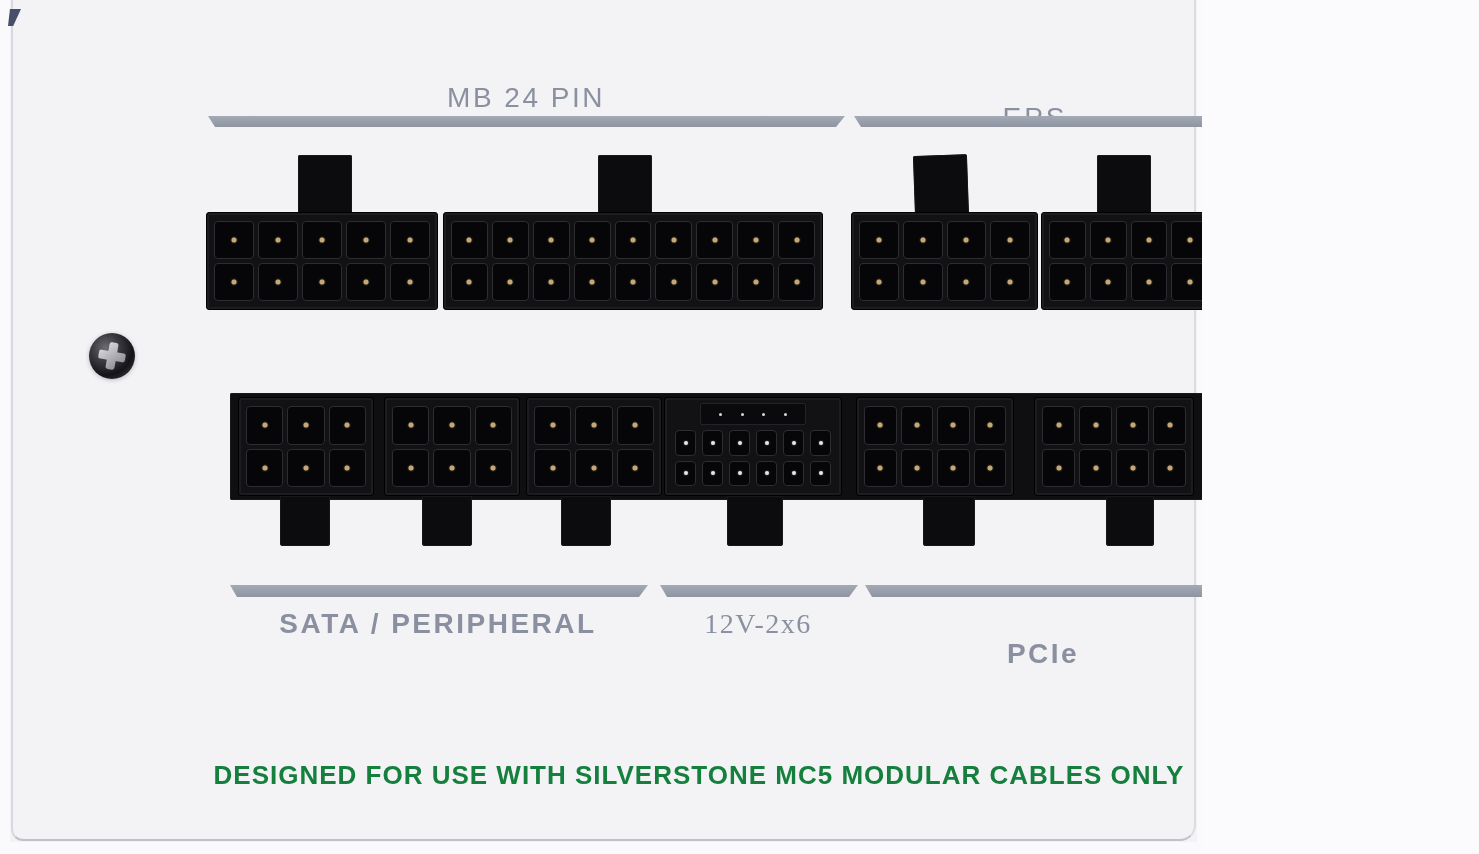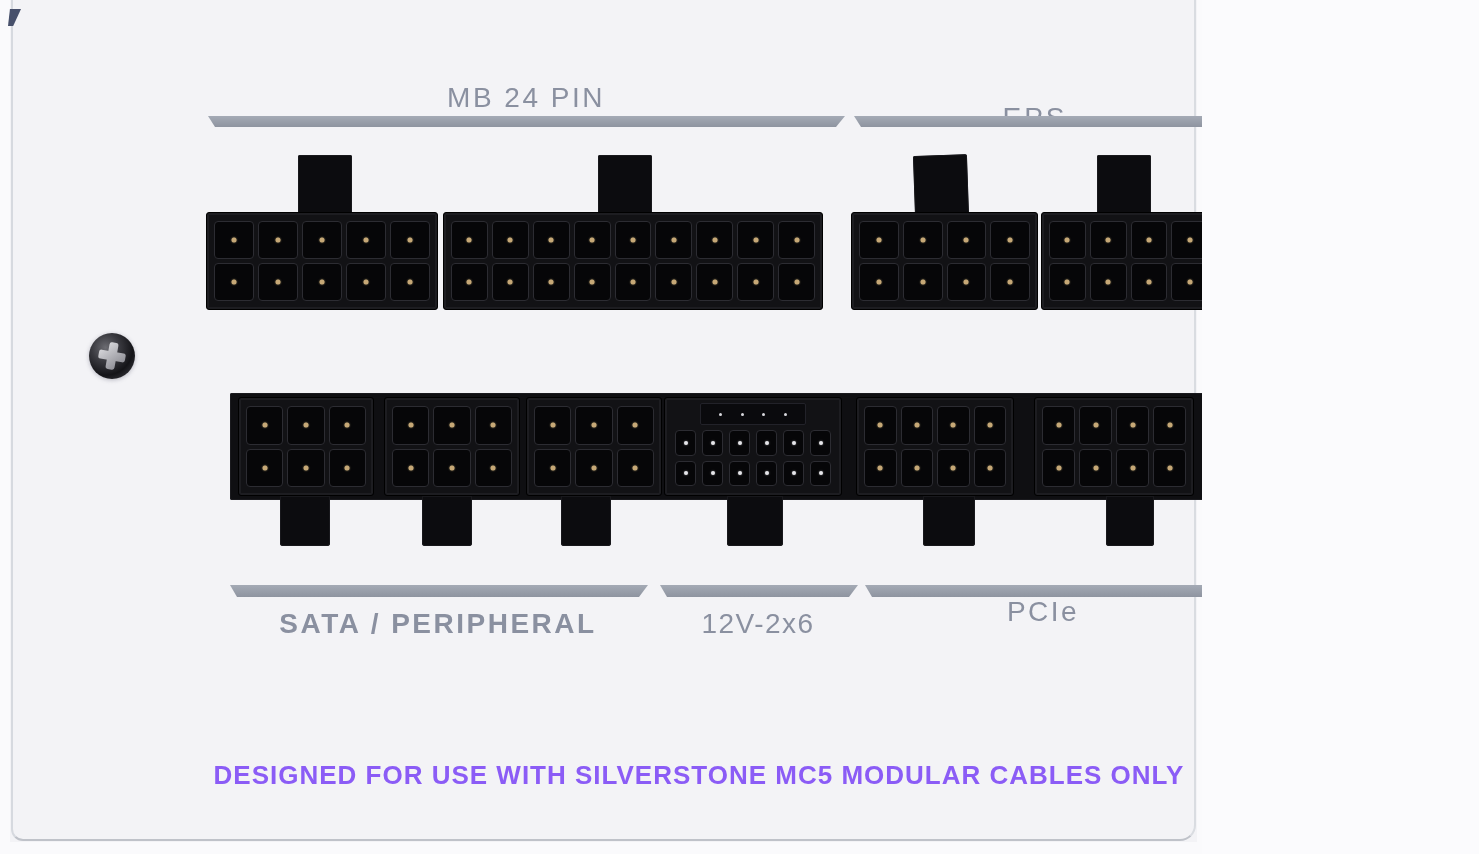--- a/index.html
+++ b/index.html
@@ -41,22 +41,22 @@
   .bar { position:absolute; height:11px; background:linear-gradient(#a4aab5,#8e94a0);
     clip-path:polygon(1px 0, 100% 0, calc(100% - 9px) 100%, 8px 100%); }
   .bar-mb   { left:207px;  top:116px; width:638px; }
   .bar-eps  { left:853px;  top:116px; width:365px; }
   .bar-sata { left:229px;  top:585px; width:419px; height:12px; }
   .bar-v12  { left:659px;  top:585px; width:199px; height:12px; }
   .bar-pcie { left:864px;  top:585px; width:359px; height:12px; }
   .lbl-mb   { left:526px;  top:82px; }
   .lbl-eps  { left:1035px; top:82px; letter-spacing:3px;margin-top:20px; }
   .lbl-sata { left:438px;  top:608px;font-weight:bold; }
-  .lbl-v12  { left:758px;  top:608px; letter-spacing:1.5px; }
-  .lbl-pcie { left:1043px; top:596px; }
+  .lbl-v12  { left:758px;  top:608px; letter-spacing:1.5px;font-family:Liberation Serif, serif; }
+  .lbl-pcie { left:1043px; top:638px;font-weight:bold; }
   
   .tab { position:absolute; background:#0c0c0f; box-shadow:inset 0 0 0 1px #18181c; }
   .tab.top    { top:155px; height:62px; border-radius:2px 2px 0 0; }
   .tab.bottom { top:496px; height:50px; border-radius:0 0 3px 3px; }
   .bottom-strip { position:absolute; left:230px; top:393px; width:988px; height:107px;
     background:#0f0f12; border-radius:2px; box-shadow:inset 0 0 0 1px #1a1a1e; }
   .conn { position:absolute; background:#121215; border:1px solid #000;
     box-shadow:inset 0 0 0 2px #1d1d21; border-radius:3px; padding:8px 7px; display:flex; }
   .conn .pin-grid { flex:1; display:grid; gap:4px; grid-auto-rows:1fr; }
   .pin { position:relative; background:#060608; border:1px solid #2c2c32; border-radius:4px; min-width:0; }
@@ -85,21 +85,21 @@
   .tab-v12   { left:727px;  width:56px; }
   .tab-pcie1 { left:923px;  width:52px; }
   .tab-pcie2 { left:1106px; width:48px; }
   .sense-row { align-self:center; width:106px; height:22px; margin-bottom:5px;
     background:#0a0a0d; border:1px solid #222229; border-radius:2px;
     display:flex; align-items:center; justify-content:space-evenly; }
   .sense-dot { width:3px; height:3px; border-radius:50%; background:#d8d8dd; }
   .conn-v12 .pin-grid { gap:5px 6px; }
   
   .note { position:absolute; left:699px; top:760px; transform:translateX(-50%); white-space:nowrap;
-    color:#8b5cf6; font-size:26px; font-weight:700; letter-spacing:1px; }
+    color:#15803d; font-size:26px; font-weight:700; letter-spacing:1px; }
 </style>
 </head>
 <body>
 
 <div class="stage">
 
   <div class="outer-left"></div>
   <div class="outer-right"></div>
   <div class="outer-bottom"></div>
   <div class="panel-edge"></div>

